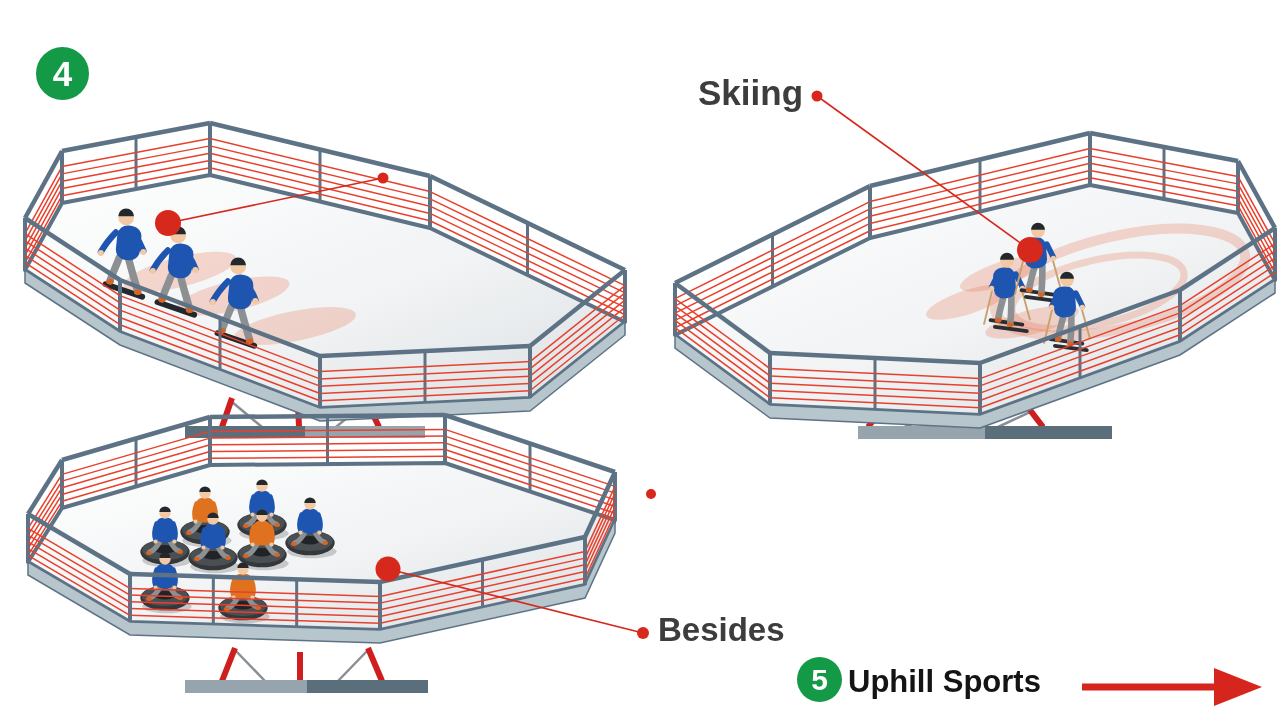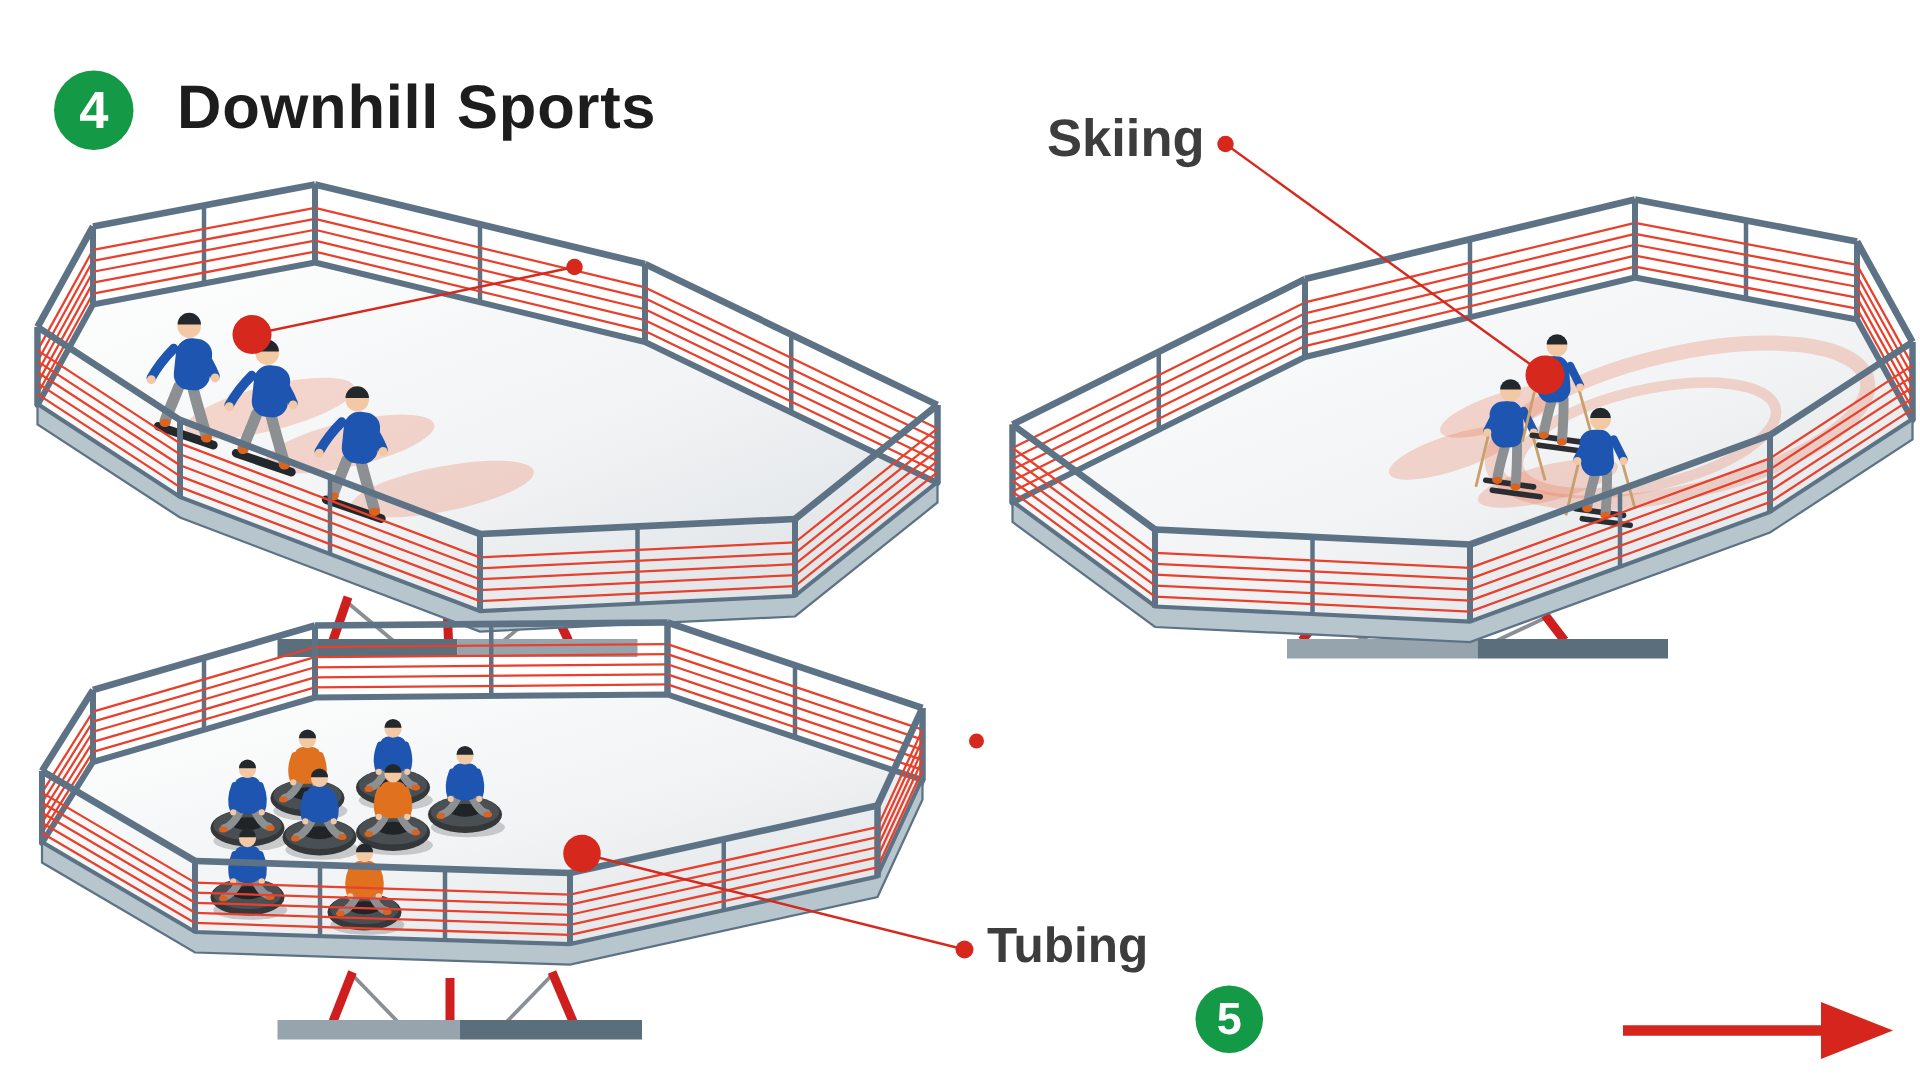--- a/index.html
+++ b/index.html
@@ -377,20 +377,20 @@
         <circle cx="643" cy="633" r="6" fill="#d6281c"></circle>
         <circle cx="651" cy="494" r="5" fill="#d6281c"></circle>
       </g>
       <g>
         <rect x="1082" y="683.5" width="132" height="7" fill="#d6251d"></rect>
         <polygon points="1214,668 1262,687 1214,706" fill="#d6251d"></polygon>
       </g>
     </svg>
 
   <div class="badge" id="badge4">4</div>
-  <div class="page-title">Downhill Sports</div>
 
   <div class="lbl" id="lbl-skiing">Skiing</div>
-  <div class="lbl" id="lbl-tubing">Tubing</div>
+  <div class="lbl" id="lbl-tubing">Besides</div>
 
 
   <div class="badge" id="badge5">5</div>
+  <div id="uphill-title">Uphill Sports</div>
 </div>
 
 </body></html>

